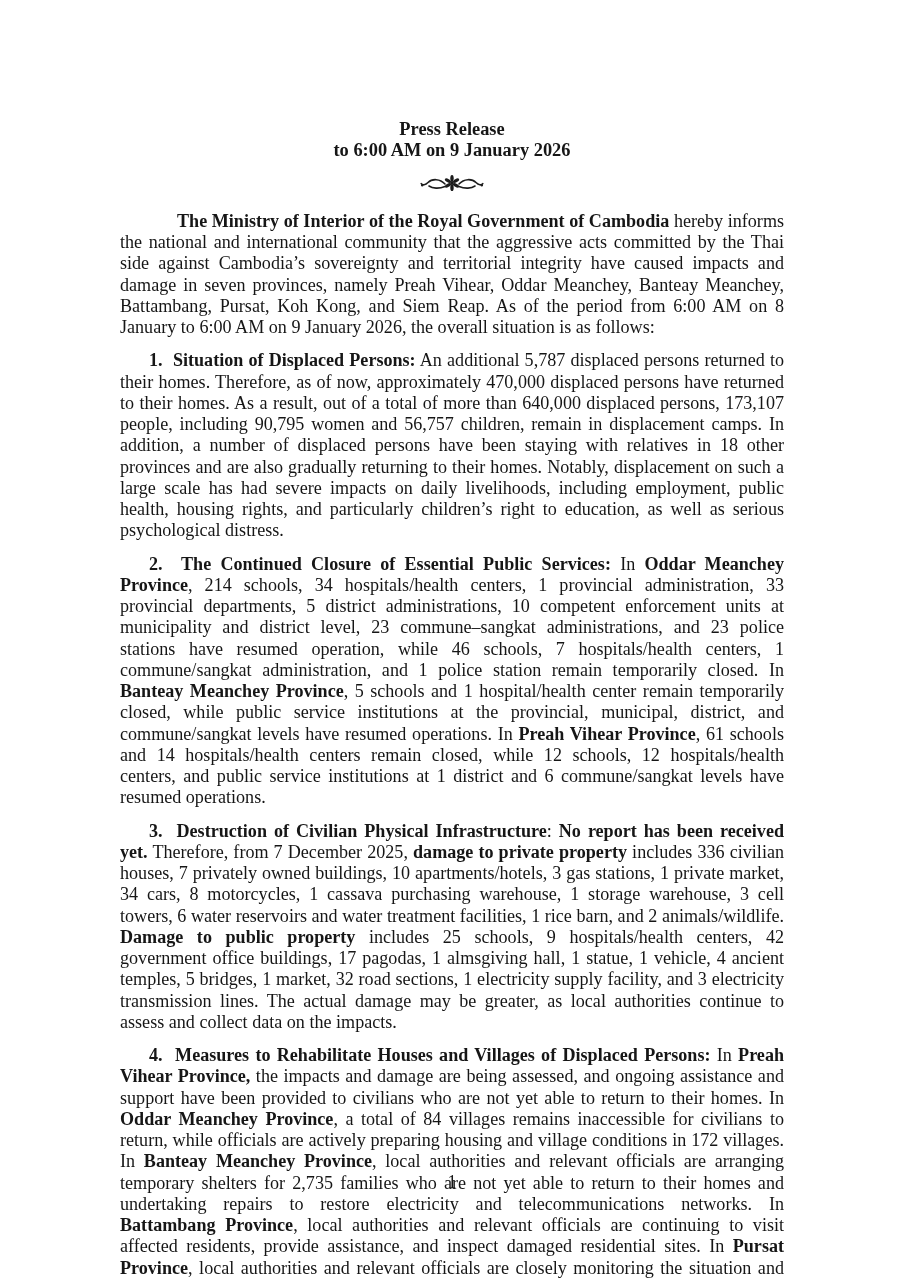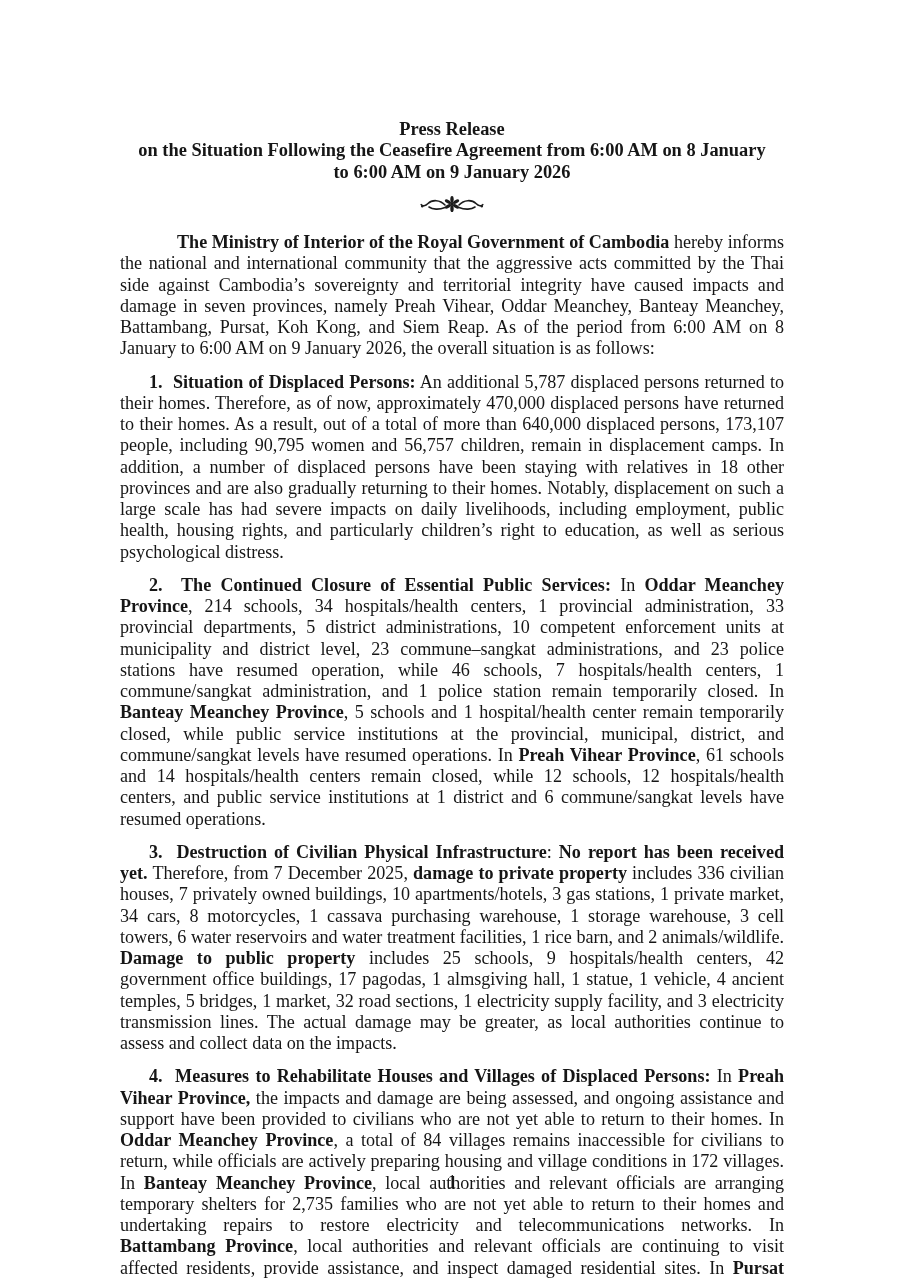--- a/index.html
+++ b/index.html
@@ -60,21 +60,20 @@
   }
 </style>
 </head>
 <body>
 
 <div class="sheet">
   <div class="content">
 
     <div class="title-block">
       <div class="title-line">Press Release</div>
-      <div class="title-line">on the Situation Following the Ceasefire Agreement from 6:00 AM on 8 January</div>
       <div class="title-line">to 6:00 AM on 9 January 2026</div>
     </div>
 
     <div class="ornament-row">
       <svg width="66" height="20" viewBox="0 0 66 20" aria-hidden="true">
         <g fill="#1c1c1c" stroke="none">
 
           <g>
             <ellipse cx="33" cy="5.3" rx="1.7" ry="3.4"></ellipse>
             <ellipse cx="33" cy="5.3" rx="1.7" ry="3.4" transform="rotate(60 33 10)"></ellipse>

